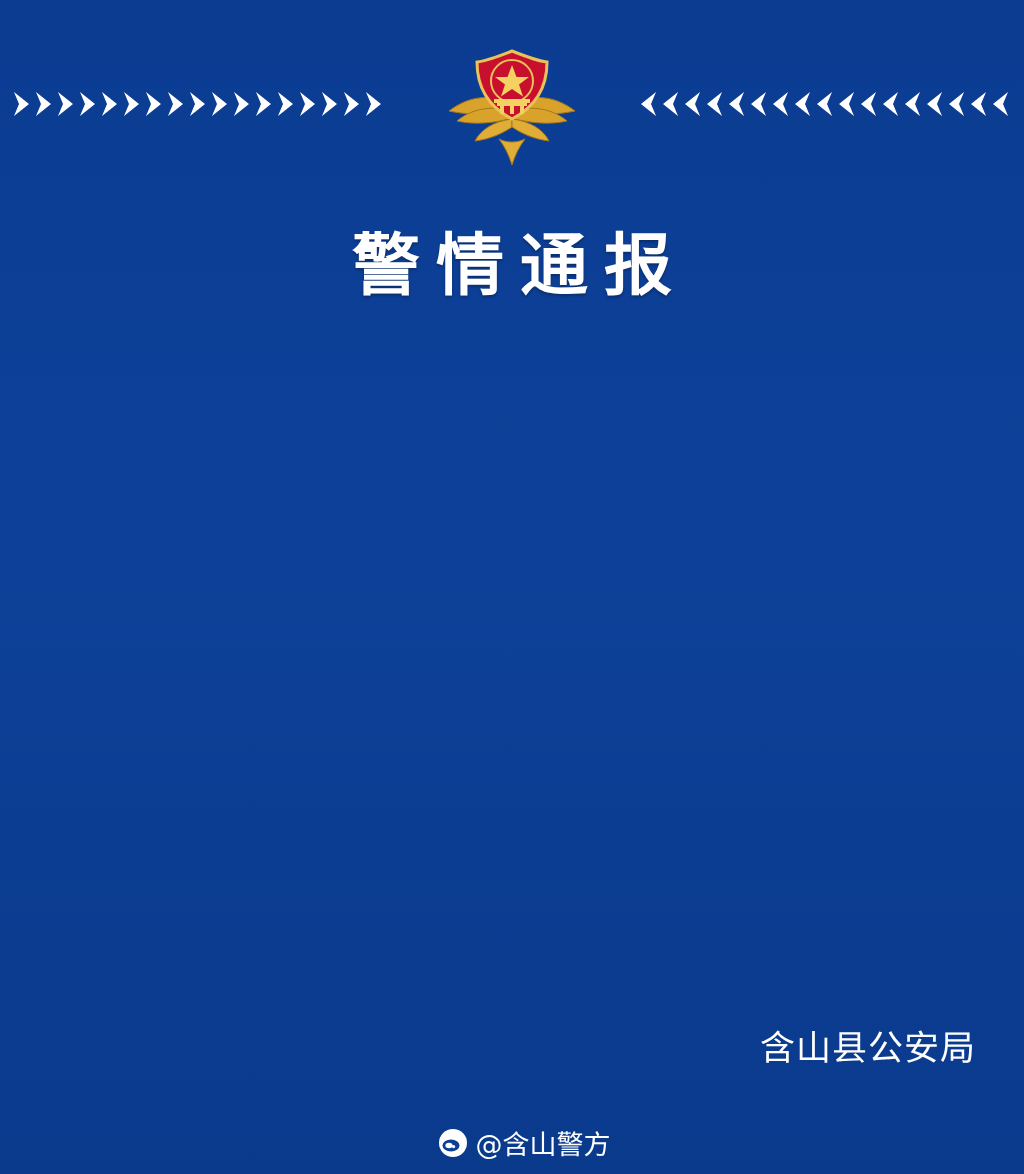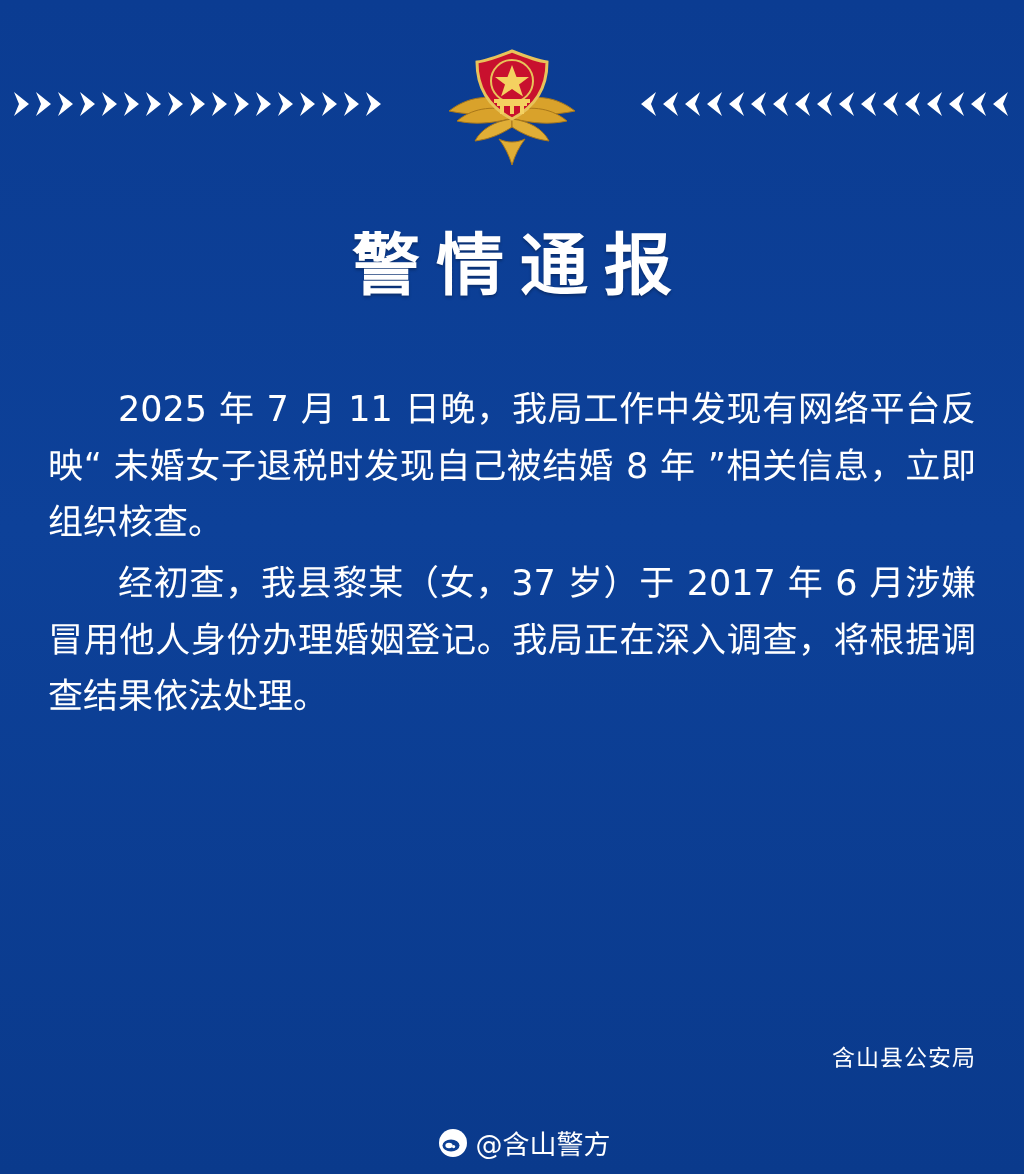--- a/index.html
+++ b/index.html
@@ -88,21 +88,21 @@
     text-indent: 2em;
   }
 
   
   .signature {
     position: absolute;
     right: 48px;
     bottom: 96px;
     text-align: right;
     color: #ffffff;
-    font-size: 23px;
+    font-size: 35px;
     line-height: 1.7;
     font-family: "DejaVu Sans", "Liberation Sans", sans-serif;
   }
   .signature div { letter-spacing: 1px; }
 
   
   .footer {
     position: absolute;
     left: 0;
     right: 0;
@@ -329,24 +329,20 @@
         <span class="chev">
           <svg viewBox="0 0 20 26" width="20" height="26" xmlns="http://www.w3.org/2000/svg">
             <path transform="scale(-1,1) translate(-20,0)" d="M2 1 L17 13 L2 25 L7 13 Z" fill="#ffffff"></path>
           </svg>
         </span>
       </div>
   </div>
 
   <div class="title">警情通报</div>
 
-  <div class="body-text">
-    <p>2025 年 7 月 11 日晚，我局工作中发现有网络平台反映“ 未婚女子退税时发现自己被结婚 8 年 ”相关信息，立即组织核查。</p>
-    <p>经初查，我县黎某（女，37 岁）于 2017 年 6 月涉嫌冒用他人身份办理婚姻登记。我局正在深入调查，将根据调查结果依法处理。</p>
-  </div>
 
   <div class="signature">
     <div>含山县公安局</div>
   </div>
 
   <div class="footer">
     <span class="weibo-icon">
       <svg viewBox="0 0 30 30" width="30" height="30" xmlns="http://www.w3.org/2000/svg">
         <circle cx="15" cy="15" r="14" fill="#ffffff"></circle>
         <ellipse cx="13" cy="17.5" rx="8.5" ry="6" fill="#0c3f93"></ellipse>

